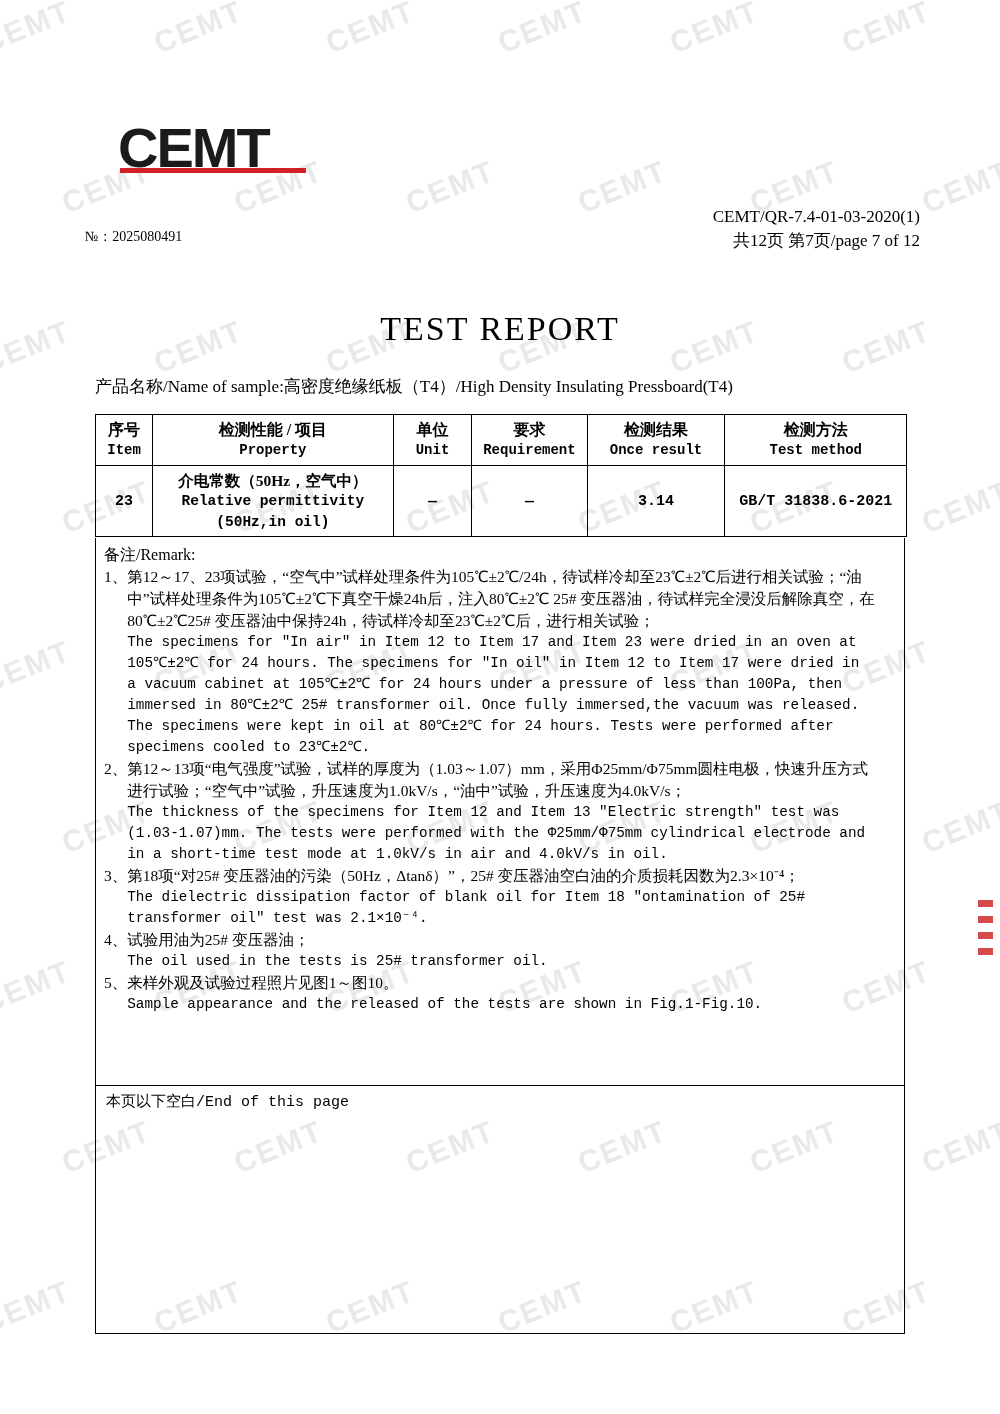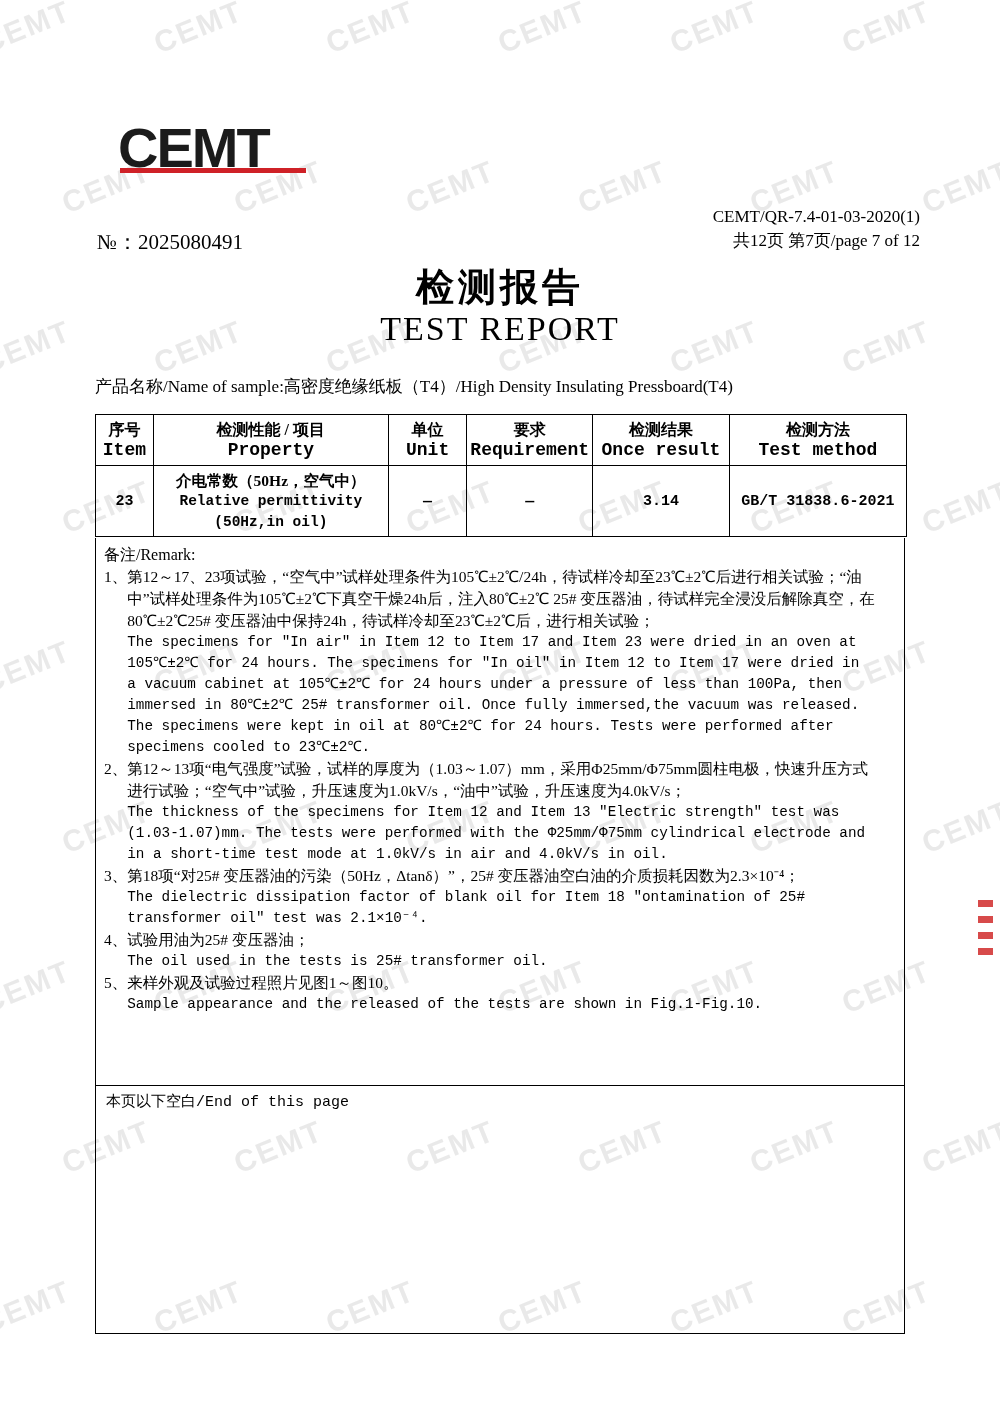--- a/index.html
+++ b/index.html
@@ -76,24 +76,24 @@
     right: 80px;
     top: 205px;
     text-align: right;
     font-family: "Liberation Serif", serif;
     font-size: 17px;
     line-height: 24px;
   }
 
   .serial {
     position: absolute;
-    left: 97px;
+    left: 85px;
     top: 228px;
     font-family: "Liberation Serif", serif;
-    font-size: 21px;
+    font-size: 14px;
   }
 
   .title-cn {
     position: absolute;
     top: 262px;
     left: 0;
     width: 1000px;
     text-align: center;
     font-family: "Liberation Serif", serif;
     font-weight: bold;
@@ -133,21 +133,21 @@
     text-align: center;
     vertical-align: middle;
     padding: 2px 3px;
     font-weight: bold;
   }
   .result-table thead td {
     height: 46px;
     line-height: 20px;
   }
   .hdr-cn { font-family: "Liberation Serif", serif; font-size: 16px; }
-  .hdr-en { font-family: "Liberation Mono", monospace; font-size: 18px; }
+  .hdr-en { font-family: "Liberation Mono", monospace; font-size: 14px; }
   .col-item { width: 52px; }
   .col-prop { width: 248px; }
   .col-unit { width: 76px; }
   .col-req  { width: 110px; }
   .col-res  { width: 140px; }
   .col-meth { width: 186px; }
 
   .body-row td { height: 66px; }
   .prop-cell {
     text-align: left;
@@ -298,21 +298,20 @@
     <div class="logo-bar"></div>
   </div>
 
   <div class="doc-code">
     <div>CEMT/QR-7.4-01-03-2020(1)</div>
     <div>共12页 第7页/page 7 of 12</div>
   </div>
 
   <div class="serial">№：2025080491</div>
 
-  <div class="title-cn">检测报告</div>
   <div class="title-en">TEST  REPORT</div>
 
   <div class="sample-line">产品名称/Name of sample:高密度绝缘纸板（T4）/High Density Insulating Pressboard(T4)</div>
 
   <table class="result-table">
     <thead>
       <tr>
         <td class="col-item">
           <div class="hdr-cn">序号</div>
           <div class="hdr-en">Item</div>

